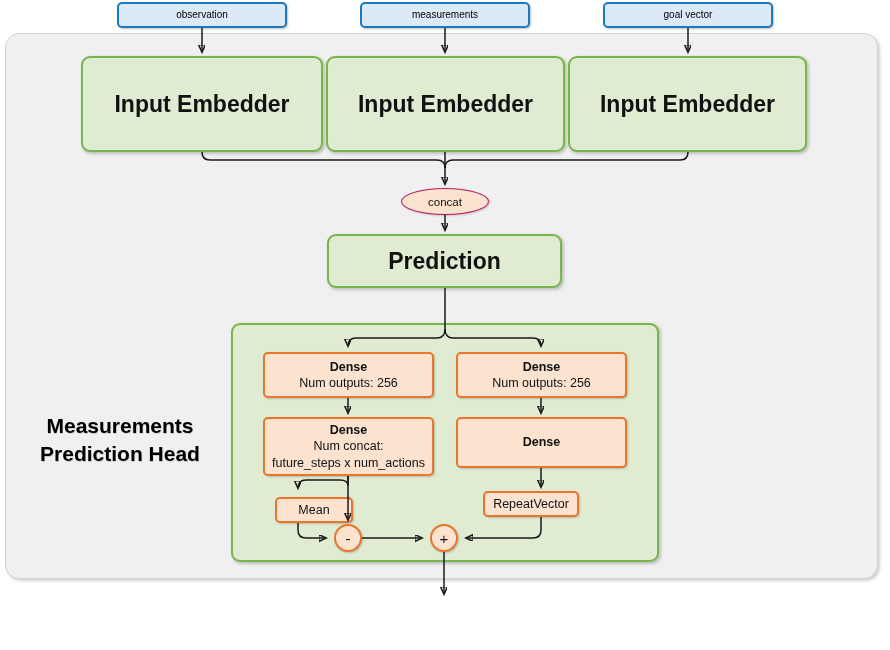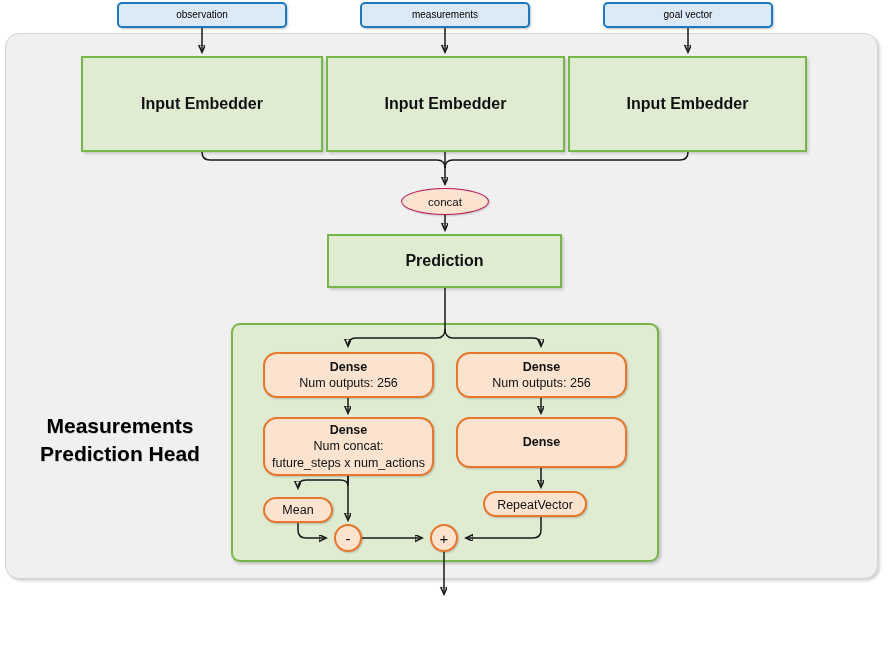--- a/index.html
+++ b/index.html
@@ -47,38 +47,38 @@
     font-size: 10px;
     color: #000000;
     line-height: 1.25;
     font-weight: 400;
   }
 
   
   .green-box {
     background: #dfecd2;
     border: 2px solid #76b64a;
-    border-radius: 0;
+    border-radius: 9px;
     box-shadow: 1.5px 1.5px 3px rgba(0,0,0,0.2);
-    font-size: 16px;
+    font-size: 23px;
     font-weight: bold;
     color: #111111;
   }
   .green-group {
     background: #dfecd2;
     border: 2px solid #76b64a;
     border-radius: 9px;
     box-shadow: 1.5px 1.5px 3px rgba(0,0,0,0.2);
   }
 
   
   .orange-box {
     background: #fbe3d0;
     border: 2px solid #e8762c;
-    border-radius: 14px;
+    border-radius: 5px;
     box-shadow: 1px 1px 2px rgba(0,0,0,0.2);
     font-size: 12.5px;
     color: #111111;
     flex-direction: column;
     line-height: 1.3;
     padding: 2px 4px;
   }
   .orange-box .ttl { font-weight: bold; }
 
   .ellipse {
@@ -174,25 +174,25 @@
   <div class="node orange-box" style="left:263px; top:417px; width:171px; height:59px;">
     <span class="ttl">Dense</span>
     <span>Num concat:</span>
     <span>future_steps x num_actions</span>
   </div>
 
   <div class="node orange-box" style="left:456px; top:417px; width:171px; height:51px;">
     <span class="ttl">Dense</span>
   </div>
 
-  <div class="node orange-box" style="left:263px; top:497px; width:70px; height:26px;text-align:center;">
+  <div class="node orange-box" style="left:275px; top:497px; width:78px; height:26px;text-align:center;">
     <span>Mean</span>
   </div>
 
-  <div class="node orange-box" style="left:483px; top:491px; width:104px; height:26px;justify-content:flex-end;">
+  <div class="node orange-box" style="left:483px; top:491px; width:96px; height:26px;">
     <span>RepeatVector</span>
   </div>
 
   <div class="node op-circle" style="left:334px; top:524px; width:28px; height:28px;">
     <span>-</span>
   </div>
 
   <div class="node op-circle" style="left:430px; top:524px; width:28px; height:28px;">
     <span>+</span>
   </div>

